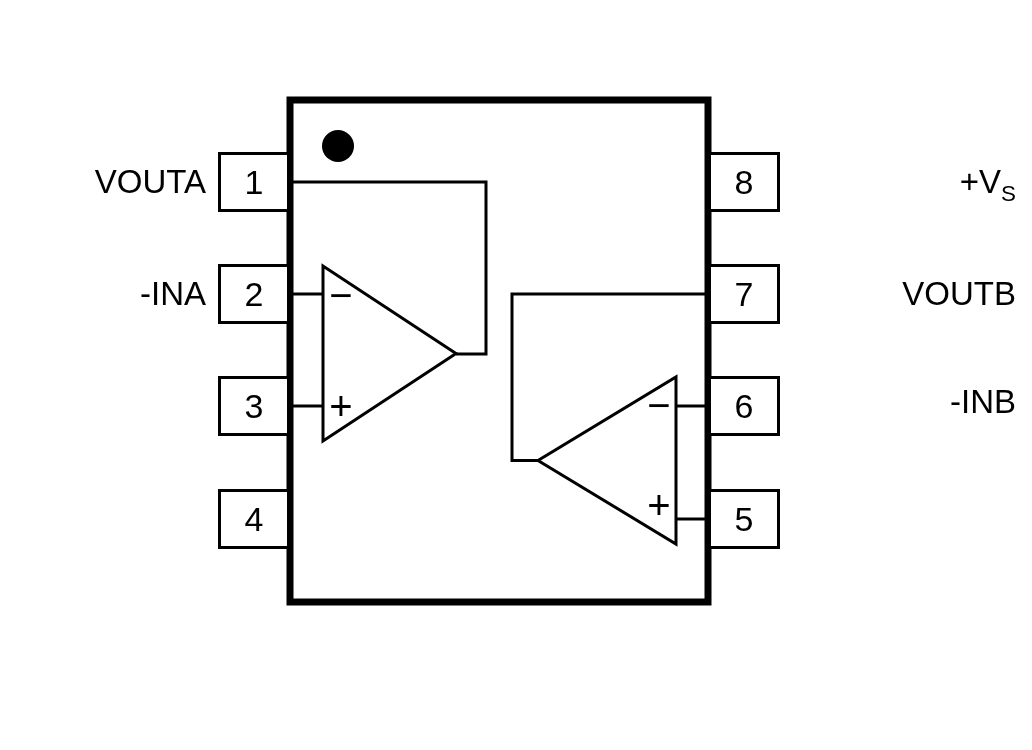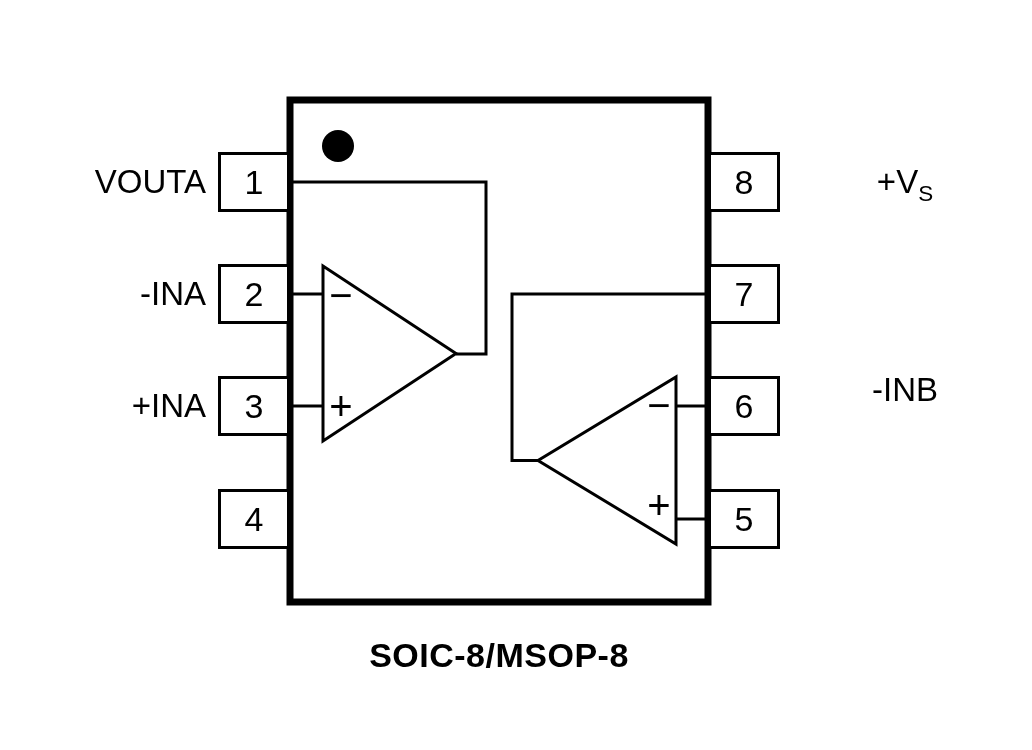--- a/index.html
+++ b/index.html
@@ -50,21 +50,21 @@
     white-space: nowrap;
   }
   .pin-label.left {
     left: 16px;
     width: 190px;
     text-align: right;
   }
   .pin-label.right {
     left: 794px;
     width: 222px;
-    text-align: center;
+    text-align: right;
   }
   .pin-label sub {
     font-size: 0.68em;
     line-height: 0;
   }
   .package-label {
     position: absolute;
     left: 290px;
     top: 636px;
     width: 418px;
@@ -128,26 +128,25 @@
   <div class="pin-box right" style="top:489px">
     <span>5</span>
   </div>
 
   <div class="pin-label left" style="top:152px">
     <span>VOUTA</span><sub></sub>
   </div>
   <div class="pin-label left" style="top:264px">
     <span>-INA</span><sub></sub>
   </div>
-  <div class="pin-label left" style="top:376px">
-    <span>+INA</span><sub></sub>
-  </div>
 
   <div class="pin-label right" style="top:152px">
     <span>+V</span><sub>S</sub>
   </div>
-  <div class="pin-label right" style="top:360px">
+  <div class="pin-label right" style="top:264px">
+    <span>VOUTB</span><sub></sub>
+  </div>
+  <div class="pin-label right" style="top:372px">
     <span>-INB</span><sub></sub>
   </div>
 
-  <div class="package-label">SOIC-8/MSOP-8</div>
 
 </div>
 
 </body></html>

